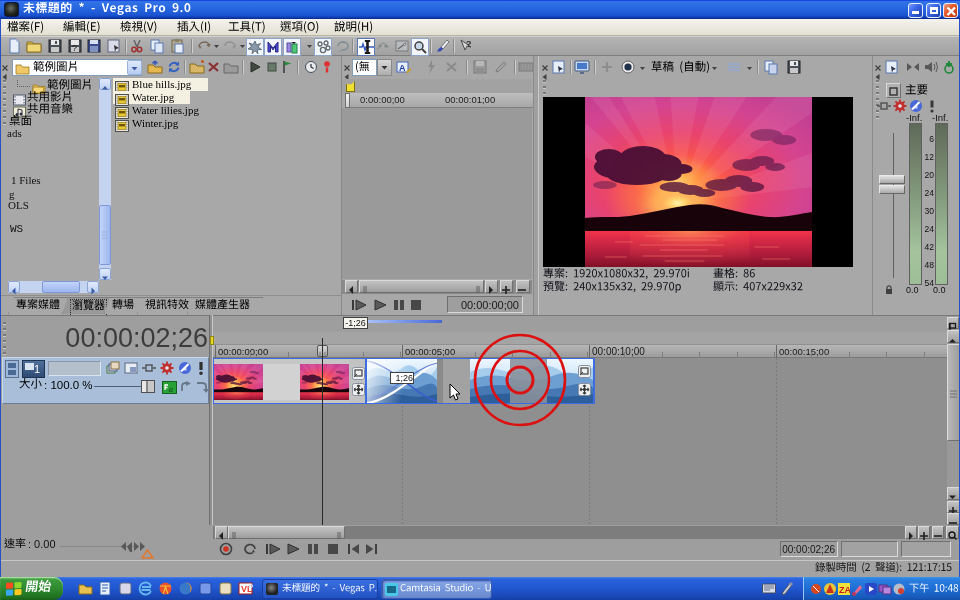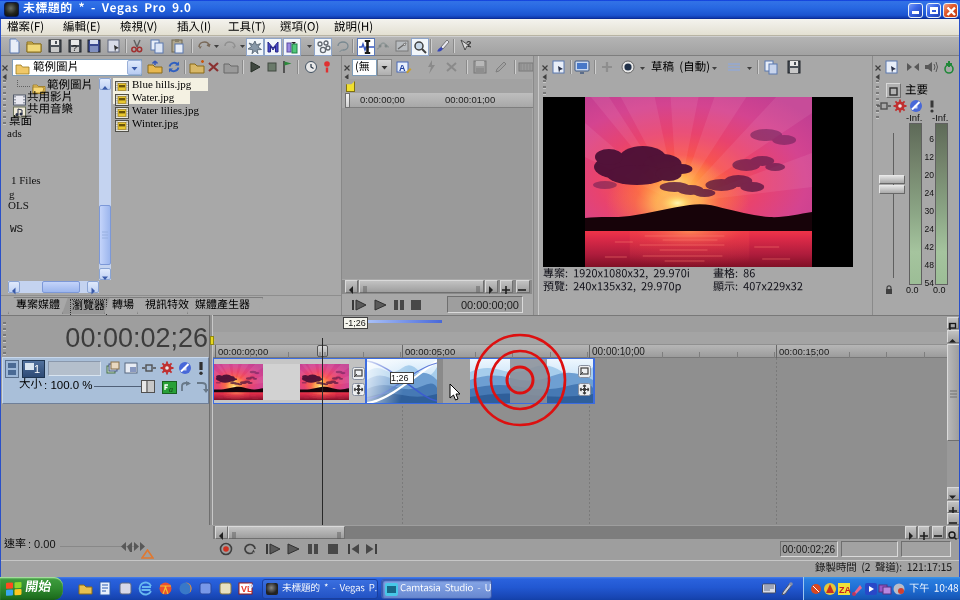--- a/index.html
+++ b/index.html
@@ -893,21 +893,21 @@
 <svg style="position:absolute;left:367px;top:359px" width="70" height="44" preserveAspectRatio="none">
     <use href="#hills" width="70" height="44"></use>
   </svg>
 <svg style="position:absolute;left:367px;top:359px" width="70" height="44">
 <path d="M0 44 C20 42 45 20 70 2" stroke="#ffffff" stroke-width="2.2" fill="none"></path>
 <path d="M0 2 C25 6 50 38 70 42" stroke="#3c5cd0" stroke-width="1.6" fill="none"></path>
 <path d="M0 40 C25 36 45 10 70 4" stroke="#3c5cd0" stroke-width="1.2" fill="none" opacity=".8"></path>
   </svg>
 <div style="position:absolute;left:367px;top:359px;width:70px;height:44px;background:linear-gradient(105deg,rgba(255,255,255,.8),rgba(255,255,255,0) 55%)"></div>
 <div style="position:absolute;left:390px;top:372px;width:24px;height:12px;background:#fff;border:1px solid #404040">
-    <div style="width:22px;text-align:left;font-size:9px;color:#111;line-height:10px">1;26</div>
+    <div style="width:22px;text-align:right;font-size:9px;color:#111;line-height:10px">1;26</div>
   </div>
 <div style="position:absolute;left:437px;top:359px;width:6px;height:44px;background:#8a8a8a"></div>
 <div style="position:absolute;left:443px;top:359px;width:27px;height:44px;background:#a2a2a2"></div>
 <svg style="position:absolute;left:470px;top:359px" width="123" height="44" preserveAspectRatio="none">
     <use href="#hills" width="123" height="44"></use>
   </svg>
 <div style="position:absolute;left:510px;top:359px;width:37px;height:44px;background:rgba(138,144,152,0.88)"></div>
 <div style="position:absolute;left:578px;top:364px"><svg width="13" height="13">
       <rect x="0.5" y="0.5" width="12" height="12" rx="2" fill="#eef0f2" stroke="#8890a0"></rect>
       <rect x="3" y="3" width="7" height="6" fill="none" stroke="#404040" stroke-width="1.2"></rect>

